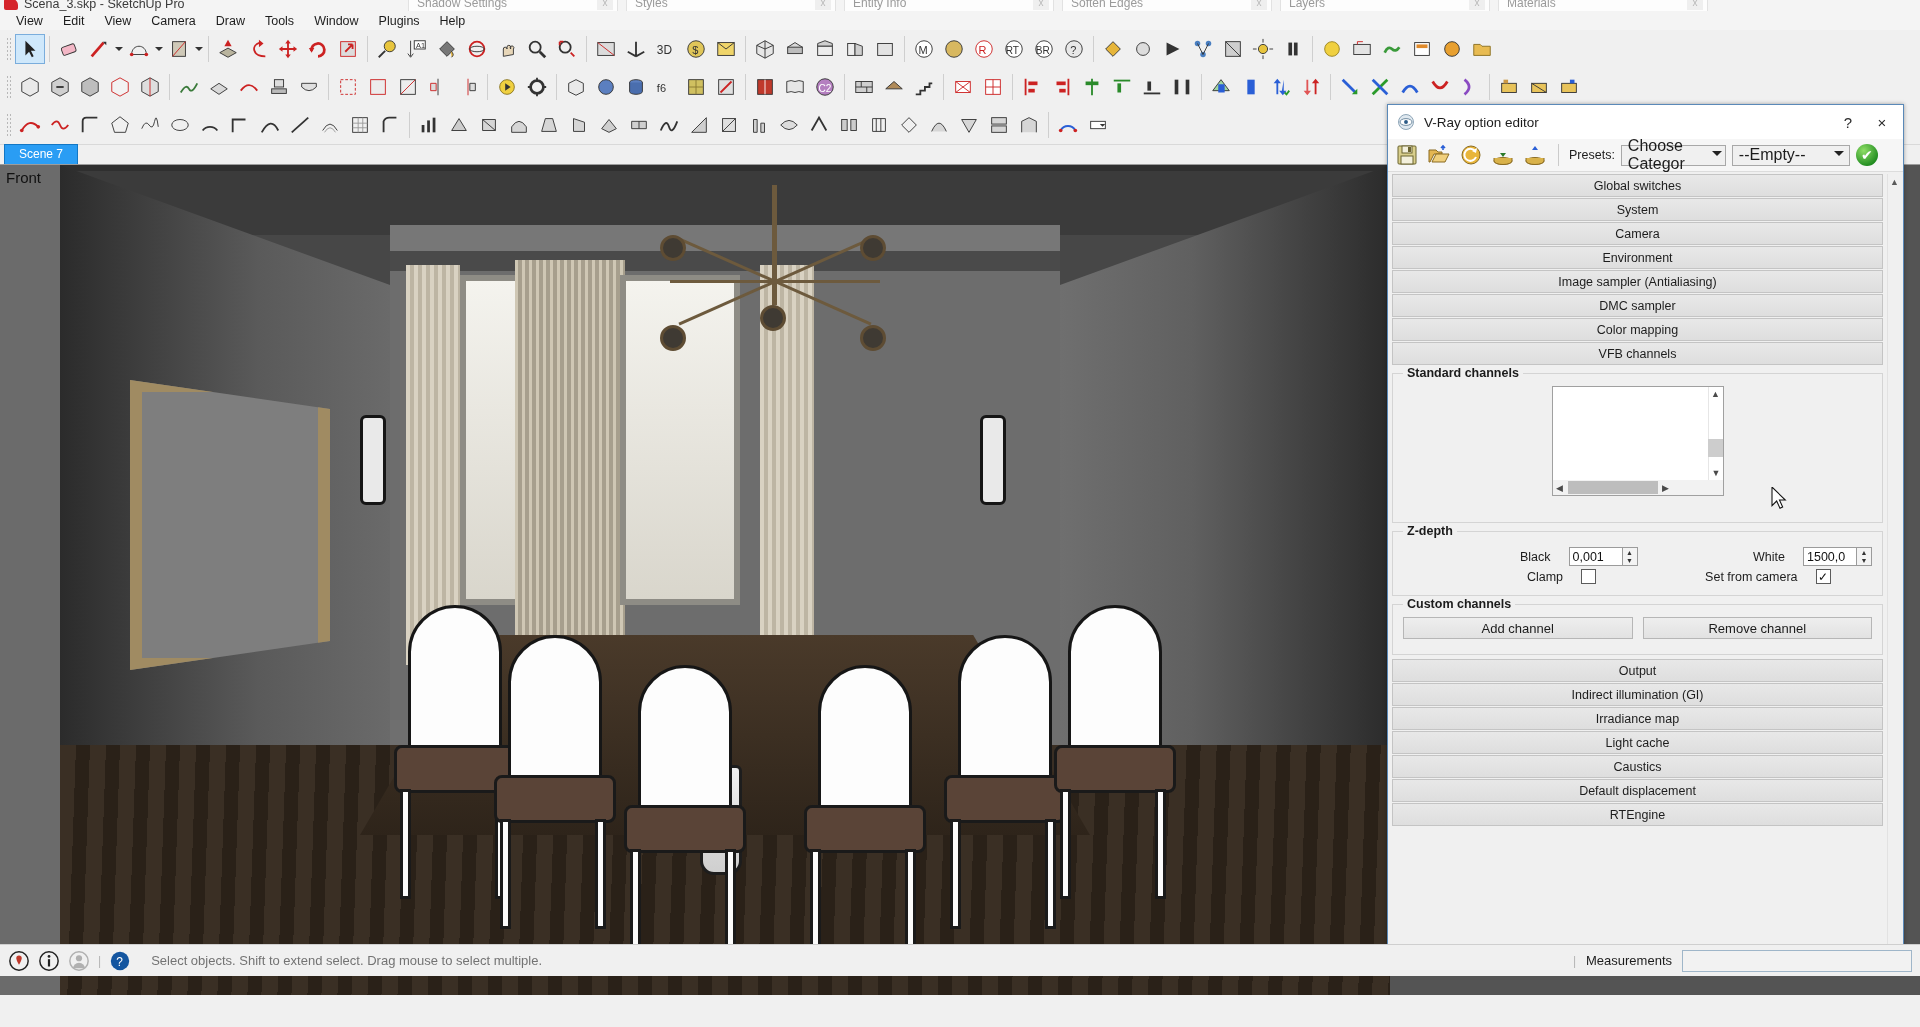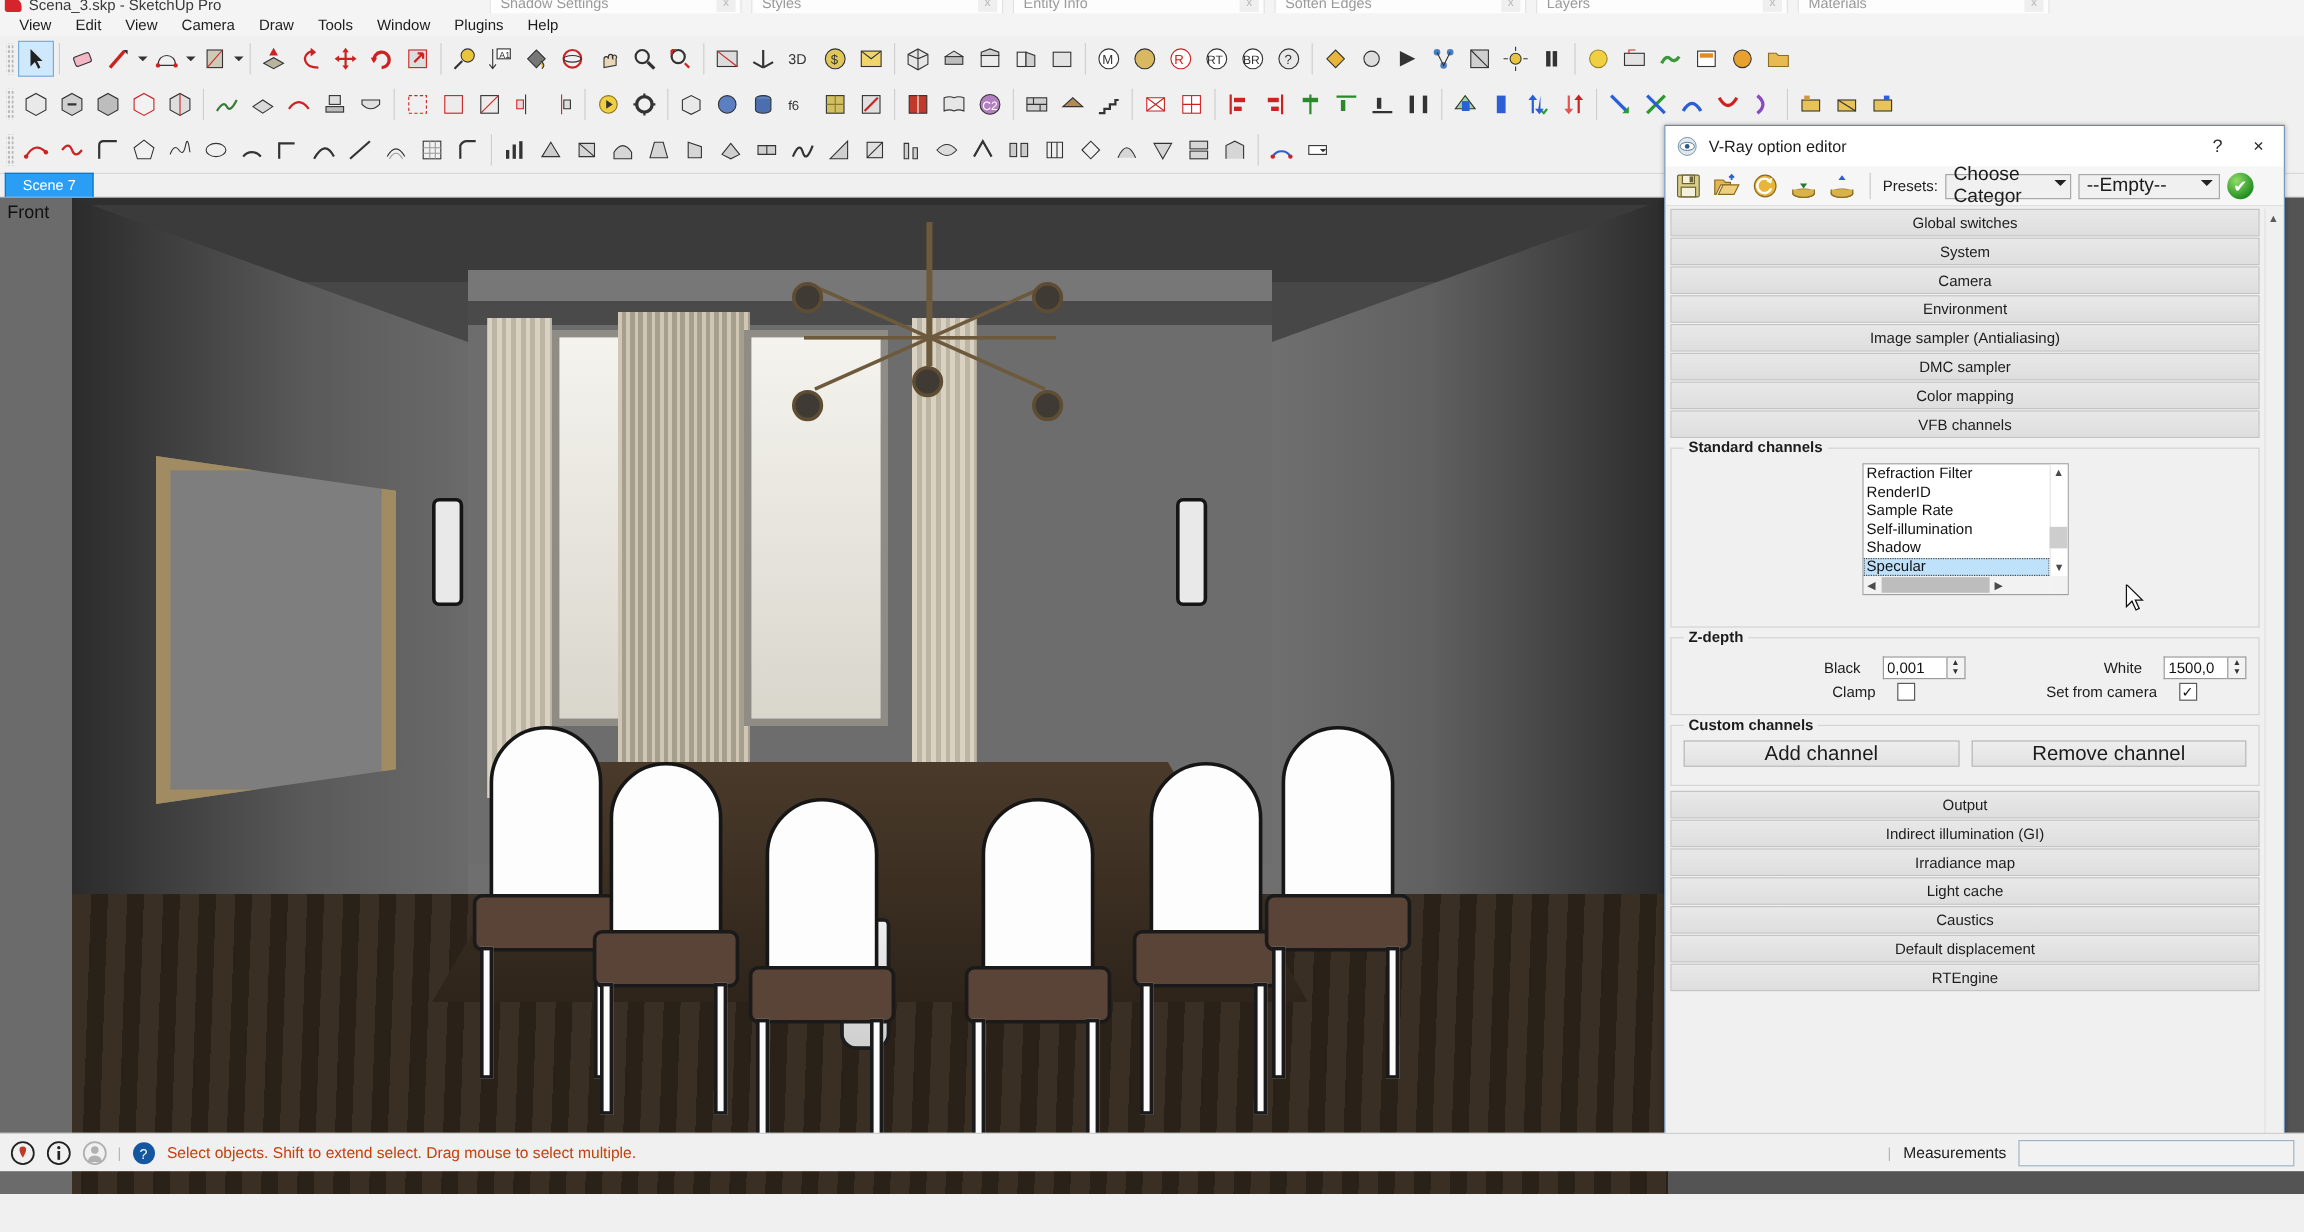--- a/index.html
+++ b/index.html
@@ -152,21 +152,21 @@
     background: linear-gradient(180deg,#efefef,#cfcfcf); border:3px solid #1d1d1d;
     border-radius: 6px 6px 14px 14px; }
 
   
   .statusbar {
     position: absolute; bottom: 0; left: 0; width: 1920px; height: 32px;
     background: #f0f0f0; border-top: 1px solid #cfcfcf;
     display: flex; align-items: center; padding: 0 8px; gap: 8px;
   }
   .sb-icon { width: 22px; height: 22px; flex: none; }
-  .sb-text { font-size: 13px; color: #c2410c; }
+  .sb-text { font-size: 13px; color: #737373; margin-left: 12px; }
   .sb-right { margin-left: auto; display: flex; align-items: center; gap: 10px; }
   .sb-sep { color: #b5b5b5; }
   .meas-label { font-size: 13px; color: #1c1c1c; }
   .meas-box { width: 230px; height: 22px; background: #f2f2f2;
     border: 1px solid #9fb6c9; }
 
   
   .dialog {
     position: absolute; left: 1387px; top: 104px; width: 517px; height: 858px;
     background: #f0f0f0; border: 1px solid #5a89b8;
@@ -262,21 +262,21 @@
     display: flex; flex-direction: column; }
   .spin .sp-btns i { flex: 1; display:flex; align-items:center; justify-content:center;
     font-style: normal; font-size: 7px; color: #333; }
   .chk { width: 15px; height: 15px; border: 1px solid #5b5b5b; background: #fff;
     margin-left: 18px; display: flex; align-items: center; justify-content: center;
     font-size: 12px; color: #111; line-height: 1; }
 
   .btnrow { display: flex; gap: 10px; margin-bottom: 7px; }
   .pbtn {
     flex: 1; height: 22px; background: linear-gradient(180deg,#eeeeee,#e2e2e2);
-    border: 1px solid #b6b6b6; font-size: 17px; color: #1c1c1c;
+    border: 1px solid #b6b6b6; font-size: 13px; color: #1c1c1c;
     display: flex; align-items: center; justify-content: center;
   }
   .gridbox { background: #fff; border: 1px solid #a7a7a7; height: 138px; }
   .gridhead { display: flex; height: 19px; font-size: 12.5px; color: #141414; }
   .gridhead div { padding: 1px 5px; border-right: 1px solid #d2d2d2;
     display: flex; align-items: center; }
 
   .zoomcursor { position: absolute; left: 1771px; top: 487px; width: 18px; height: 24px;
     pointer-events: none; }
 </style>
@@ -1273,29 +1273,20 @@
           <span>Color mapping</span>
           </div>
         <div class="rollup">
           <span>VFB channels</span>
           </div>
 
         <div class="group" style="height:150px;">
           <span class="glabel">Standard channels</span>
           <div class="listwrap">
             <div class="listbox">
-              <div class="lb-items">
-                <div class="lb-item">Refraction Filter</div>
-                <div class="lb-item">RenderID</div>
-                <div class="lb-item">Sample Rate</div>
-                <div class="lb-item">Self-illumination</div>
-                <div class="lb-item">Shadow</div>
-                <div class="lb-item sel">Specular</div>
-                <div class="lb-item">Total Light</div>
-              </div>
               <div class="lb-vscroll">
                 <div class="a">▲</div>
                 <div class="lb-vthumb"></div>
                 <div class="a" style="position:absolute; bottom:0; width:15px;">▼</div>
               </div>
               <div class="lb-hscroll">
                 <div class="a">◀</div>
                 <div class="lb-hthumb"></div>
                 <div class="a">▶</div>
               </div>

